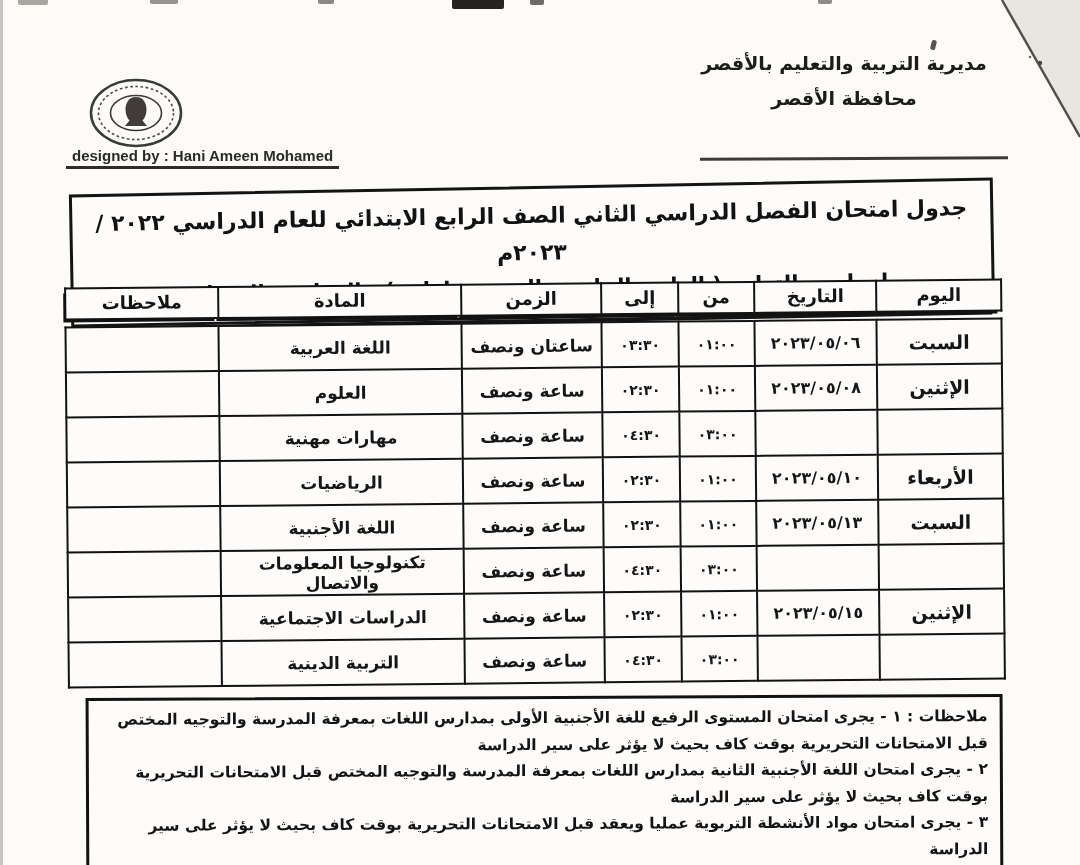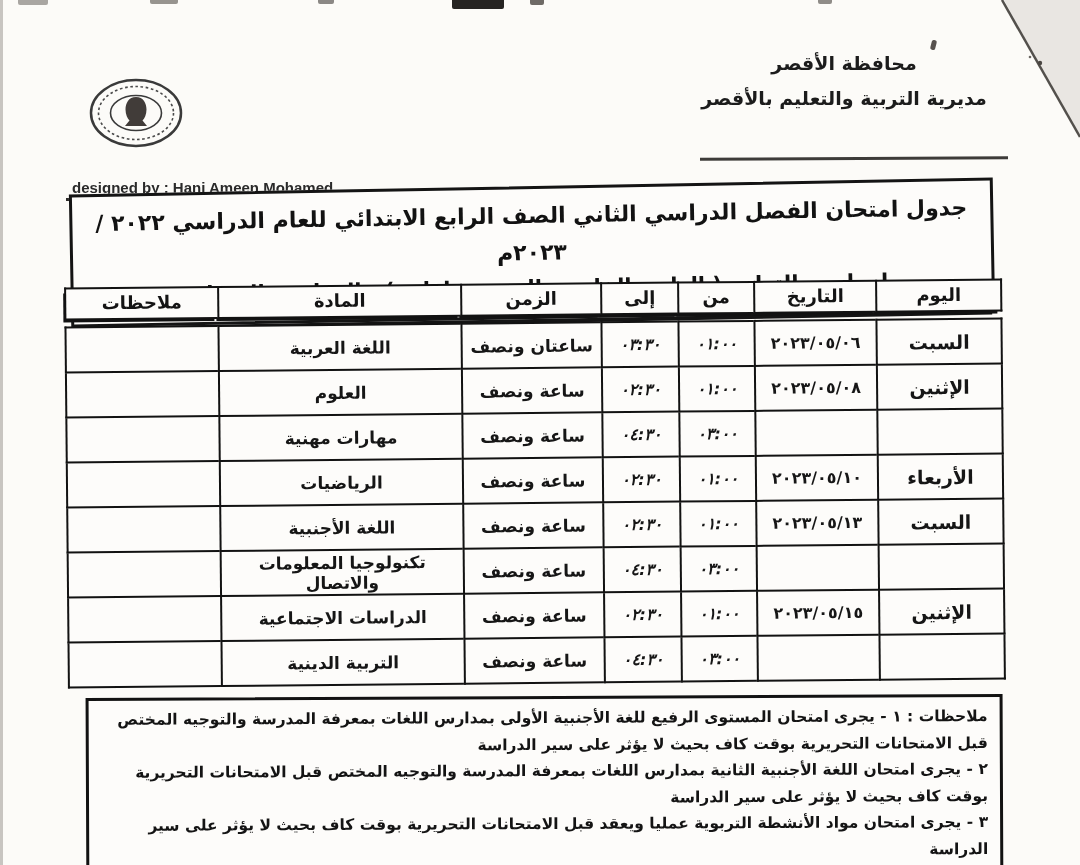--- a/index.html
+++ b/index.html
@@ -27,21 +27,21 @@
     direction:rtl; text-align:center;
     font-weight:bold; font-size:19px; line-height:35px; color:#1c1c1c;
   }
   .gov-underline { position:absolute; top:157px; left:700px; width:308px; height:2.5px; background:#3d3b39; transform:rotate(-0.3deg); }
   
   .seal { position:absolute; left:88px; top:76px; }
   .credit {
     position:absolute; left:66px; top:147px;
     font-family:"Liberation Sans", sans-serif;
     font-size:15px; font-weight:bold; color:#2a2a2a;
-    border-bottom:3px solid #2e2c2a; padding:0 6px 2px 6px;margin-top:32px;
+    border-bottom:3px solid #2e2c2a; padding:0 6px 2px 6px;
   }
   
   .title-box {
     position:absolute; left:70px; top:186px; width:924px;
     transform:rotate(-1.05deg);
     border:3.5px solid #141414;
     box-shadow:0 7px 0 -3px #141414;
     background:#fdfcfa;
     direction:rtl; text-align:center;
     font-weight:bold; color:#121212;
@@ -59,21 +59,21 @@
     font-size:18px; font-weight:bold; color:#141414;
     padding:3px 2px 5px; text-align:center;
   }
   .body-table td {
     border:2px solid #121212; background:#fdfcfa;
     height:45px; text-align:center; vertical-align:middle;
     font-weight:bold; color:#161616;
   }
   .cell-day { font-size:19px; }
   .cell-date { font-size:16px; letter-spacing:0.5px; }
-  .cell-from, .cell-to { font-size:16px;font-style:italic; }
+  .cell-from, .cell-to { font-size:14px; }
   .cell-duration { font-size:17px; }
   .cell-subject { font-size:17px; }
   
   .notes-box {
     position:absolute; left:86px; top:696px; width:917px; min-height:162px;
     transform:rotate(-0.25deg);
     border:3px solid #121212; background:#fdfcfa;
     direction:rtl; padding:6px 12px 6px 10px;
   }
   .notes-box p {
@@ -94,22 +94,22 @@
 <div class="top-mark m-f"></div>
 <div class="speck"></div>
 <svg class="corner-fold" width="90" height="150" viewBox="0 0 90 150">
   <polygon points="14,0 90,0 90,138" fill="#e9e6e2"></polygon>
   <line x1="12" y1="0" x2="90" y2="137" stroke="#53504c" stroke-width="2.5"></line>
   <circle cx="50" cy="63" r="2.2" fill="#4a4642"></circle>
   <circle cx="40" cy="57" r="1.3" fill="#6b6762"></circle>
 </svg>
 
 <div class="gov-header">
+  <div>مديرية التربية والتعليم بالأقصر</div>
   <div>محافظة الأقصر</div>
-  <div>مديرية التربية والتعليم بالأقصر</div>
 </div>
 <div class="gov-underline"></div>
 
 <svg class="seal" width="96" height="74" viewBox="0 0 96 74">
   <ellipse cx="48" cy="37" rx="45" ry="33" fill="none" stroke="#3a3a3a" stroke-width="2.5"></ellipse>
   <ellipse cx="48" cy="37" rx="37.5" ry="26.5" fill="none" stroke="#4a4a4a" stroke-width="1.6" stroke-dasharray="2.6 2.6"></ellipse>
   <ellipse cx="48" cy="37" rx="25.5" ry="17.5" fill="none" stroke="#3a3a3a" stroke-width="1.6"></ellipse>
   <path d="M48 21 c-7.5 0 -10.5 6.5 -10.5 12.5 c0 5 2 9 4 11 l-4.5 5.5 h22 l-4.5 -5.5 c2 -2 4 -6 4 -11 c0 -6 -3 -12.5 -10.5 -12.5 z" fill="#413c39"></path>
 </svg>
 <div class="credit">designed by : Hani Ameen Mohamed</div>

